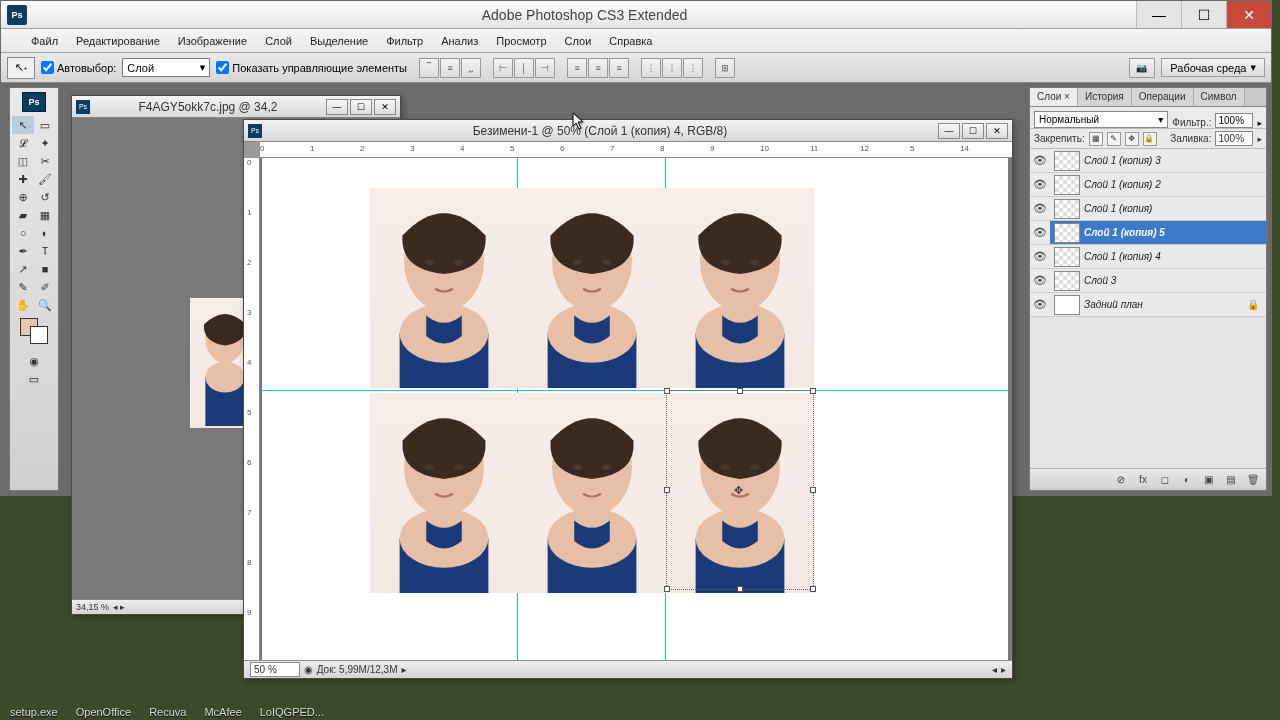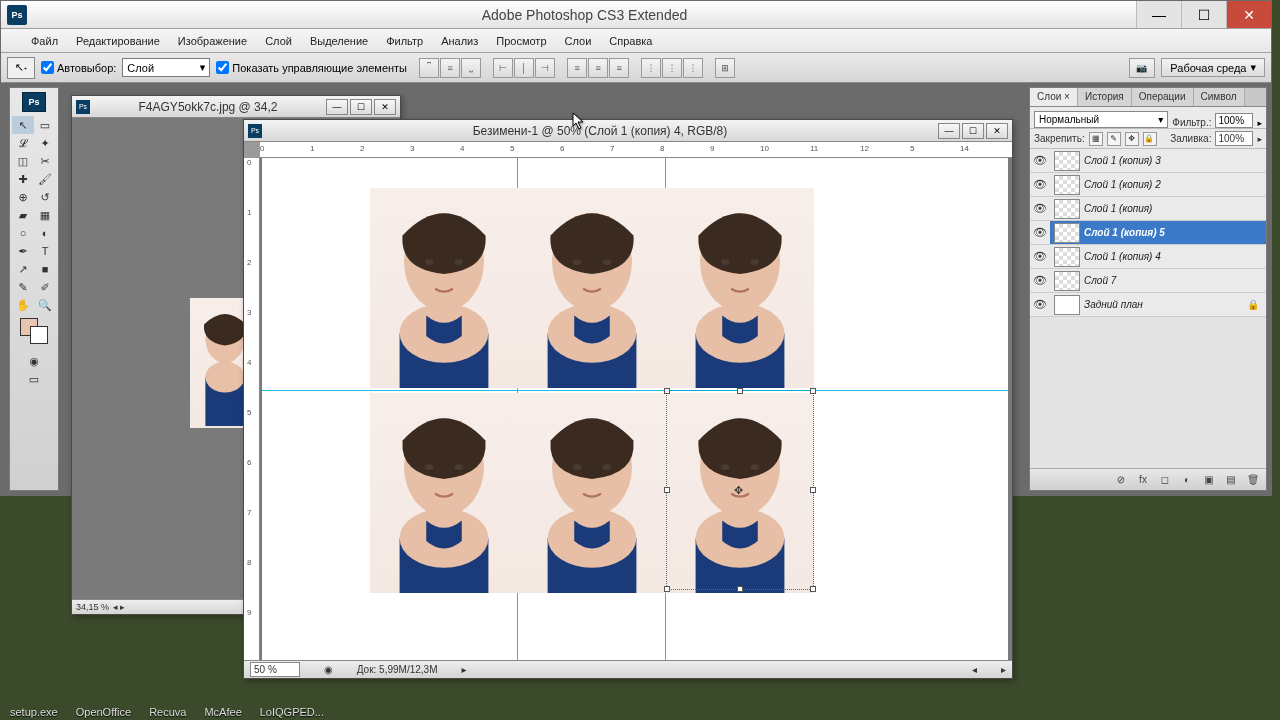--- a/index.html
+++ b/index.html
@@ -44,21 +44,21 @@
 .ruler-v span{position:absolute;left:3px}
 .mdi-body{flex:1;display:flex;min-height:0}
 .canvas-wrap{flex:1;background:#7a7a7a;overflow:hidden;position:relative}
 .canvas{position:absolute;background:#fff}
 .portrait{position:absolute;background:linear-gradient(#f7eeea,#f4e8e2)}
 .portrait svg{width:100%;height:100%}
 .guide-v{position:absolute;top:0;bottom:0;width:1px;background:#18c0e6}
 .guide-h{position:absolute;left:0;right:0;height:1px;background:#18c0e6}
 .sel-box{position:absolute;border:1px dotted #666}
 .handle{position:absolute;width:6px;height:6px;background:#fff;border:1px solid #555}
-.mdi-status{height:18px;background:linear-gradient(#eee,#d4d4d4);border-top:1px solid #888;display:flex;align-items:center;gap:24px;padding:0 6px;font-size:10px;color:#333;flex-shrink:0}
+.mdi-status{height:18px;background:linear-gradient(#eee,#d4d4d4);border-top:1px solid #888;display:flex;align-items:center;gap:4px;padding:0 6px;font-size:10px;color:#333;flex-shrink:0}
 .zoom-fld{width:50px;background:#fff;border:1px solid #888;padding:1px 3px}
 .panels{width:238px;flex-shrink:0;margin:4px 4px 4px 0;display:flex;flex-direction:column}
 .panel{background:linear-gradient(#ececec,#d8d8d8);border:1px solid #7a7a7a;flex:1;display:flex;flex-direction:column}
 .panel-tabs{display:flex;background:#c8c8c8;border-bottom:1px solid #888;height:19px}
 .ptab{padding:3px 7px;font-size:10px;color:#333;border-right:1px solid #aaa;background:#d4d4d4;cursor:default}
 .ptab.active{background:#ececec}
 .panel-opts{height:22px;display:flex;align-items:flex-end;padding:0 4px;gap:4px;border-bottom:1px solid #bbb}
 .blend-sel{flex:1;height:17px;border:1px solid #888;background:#fff;display:flex;align-items:center;justify-content:space-between;padding:0 4px;font-size:10px}
 .opac{font-size:10px;color:#333}
 .opac-fld{width:38px;background:#fff;border:1px solid #888;padding:1px 2px;font-size:10px}
@@ -432,21 +432,21 @@
               <div class="lname">Слой 1 (копия) 5</div>
             </div>
             <div class="layer">
               <div class="eye">👁</div>
               <div class="lthumb"></div>
               <div class="lname">Слой 1 (копия) 4</div>
             </div>
             <div class="layer">
               <div class="eye">👁</div>
               <div class="lthumb"></div>
-              <div class="lname">Слой 7</div>
+              <div class="lname">Слой 3</div>
             </div>
             <div class="layer">
               <div class="eye">👁</div>
               <div class="lthumb bg"></div>
               <div class="lname">Задний план</div>
               <div class="lock-ind">🔒</div>
             </div>
           </div>
         <div class="panel-foot">
           <div class="pf-ico">⊘</div>

